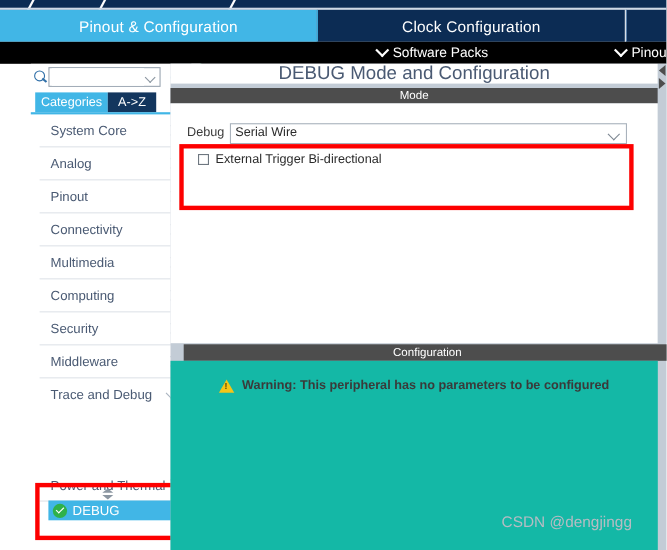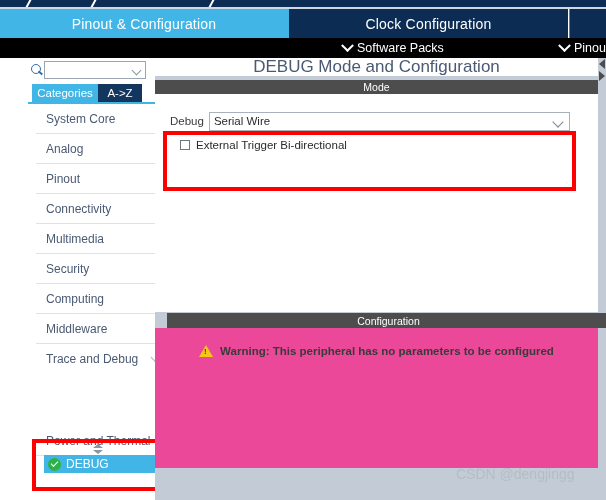--- a/index.html
+++ b/index.html
@@ -231,22 +231,22 @@
     position: absolute; left: 8px; top: 37px; width: 413px; height: 60px;
     border: 4px solid #fd0000;
   }
 
   .cfgbar {
     position: absolute; left: 0; top: 255px; width: 443px; height: 15px;
     background: #4d4d4d; display: flex; align-items: center;
     justify-content: center; color: #ffffff; font-size: 10.5px; margin-left: 12px;
   }
   .cfgpanel {
-    position: absolute; left: 0; top: 270px; width: 443px; height: 140px;
-    background: #ec4899;
+    position: absolute; left: 0; top: 270px; width: 443px; height: 172px;
+    background: #14b8a6;
   }
   .warnline {
     position: absolute; left: 0; top: 14px; width: 443px; height: 18px;
     display: flex; align-items: center; justify-content: center; gap: 7px;
   }
   .warnicon {
     width: 0; height: 0; position: relative;
     border-left: 7px solid transparent; border-right: 7px solid transparent;
     border-bottom: 12px solid #f5c518;
   }
@@ -357,25 +357,25 @@
       </div>
       <div class="catitem">
         <span class="lbl">Connectivity</span>
         <span class="chev-r"></span>
       </div>
       <div class="catitem">
         <span class="lbl">Multimedia</span>
         <span class="chev-r"></span>
       </div>
       <div class="catitem">
+        <span class="lbl">Computing</span>
+        <span class="chev-r"></span>
+      </div>
+      <div class="catitem">
         <span class="lbl">Security</span>
-        <span class="chev-r"></span>
-      </div>
-      <div class="catitem">
-        <span class="lbl">Computing</span>
         <span class="chev-r"></span>
       </div>
       <div class="catitem">
         <span class="lbl">Middleware</span>
         <span class="chev-r"></span>
       </div>
       <div class="catitem nb">
         <span class="lbl">Trace and Debug</span>
         <span class="chev-dn"></span>
       </div>

